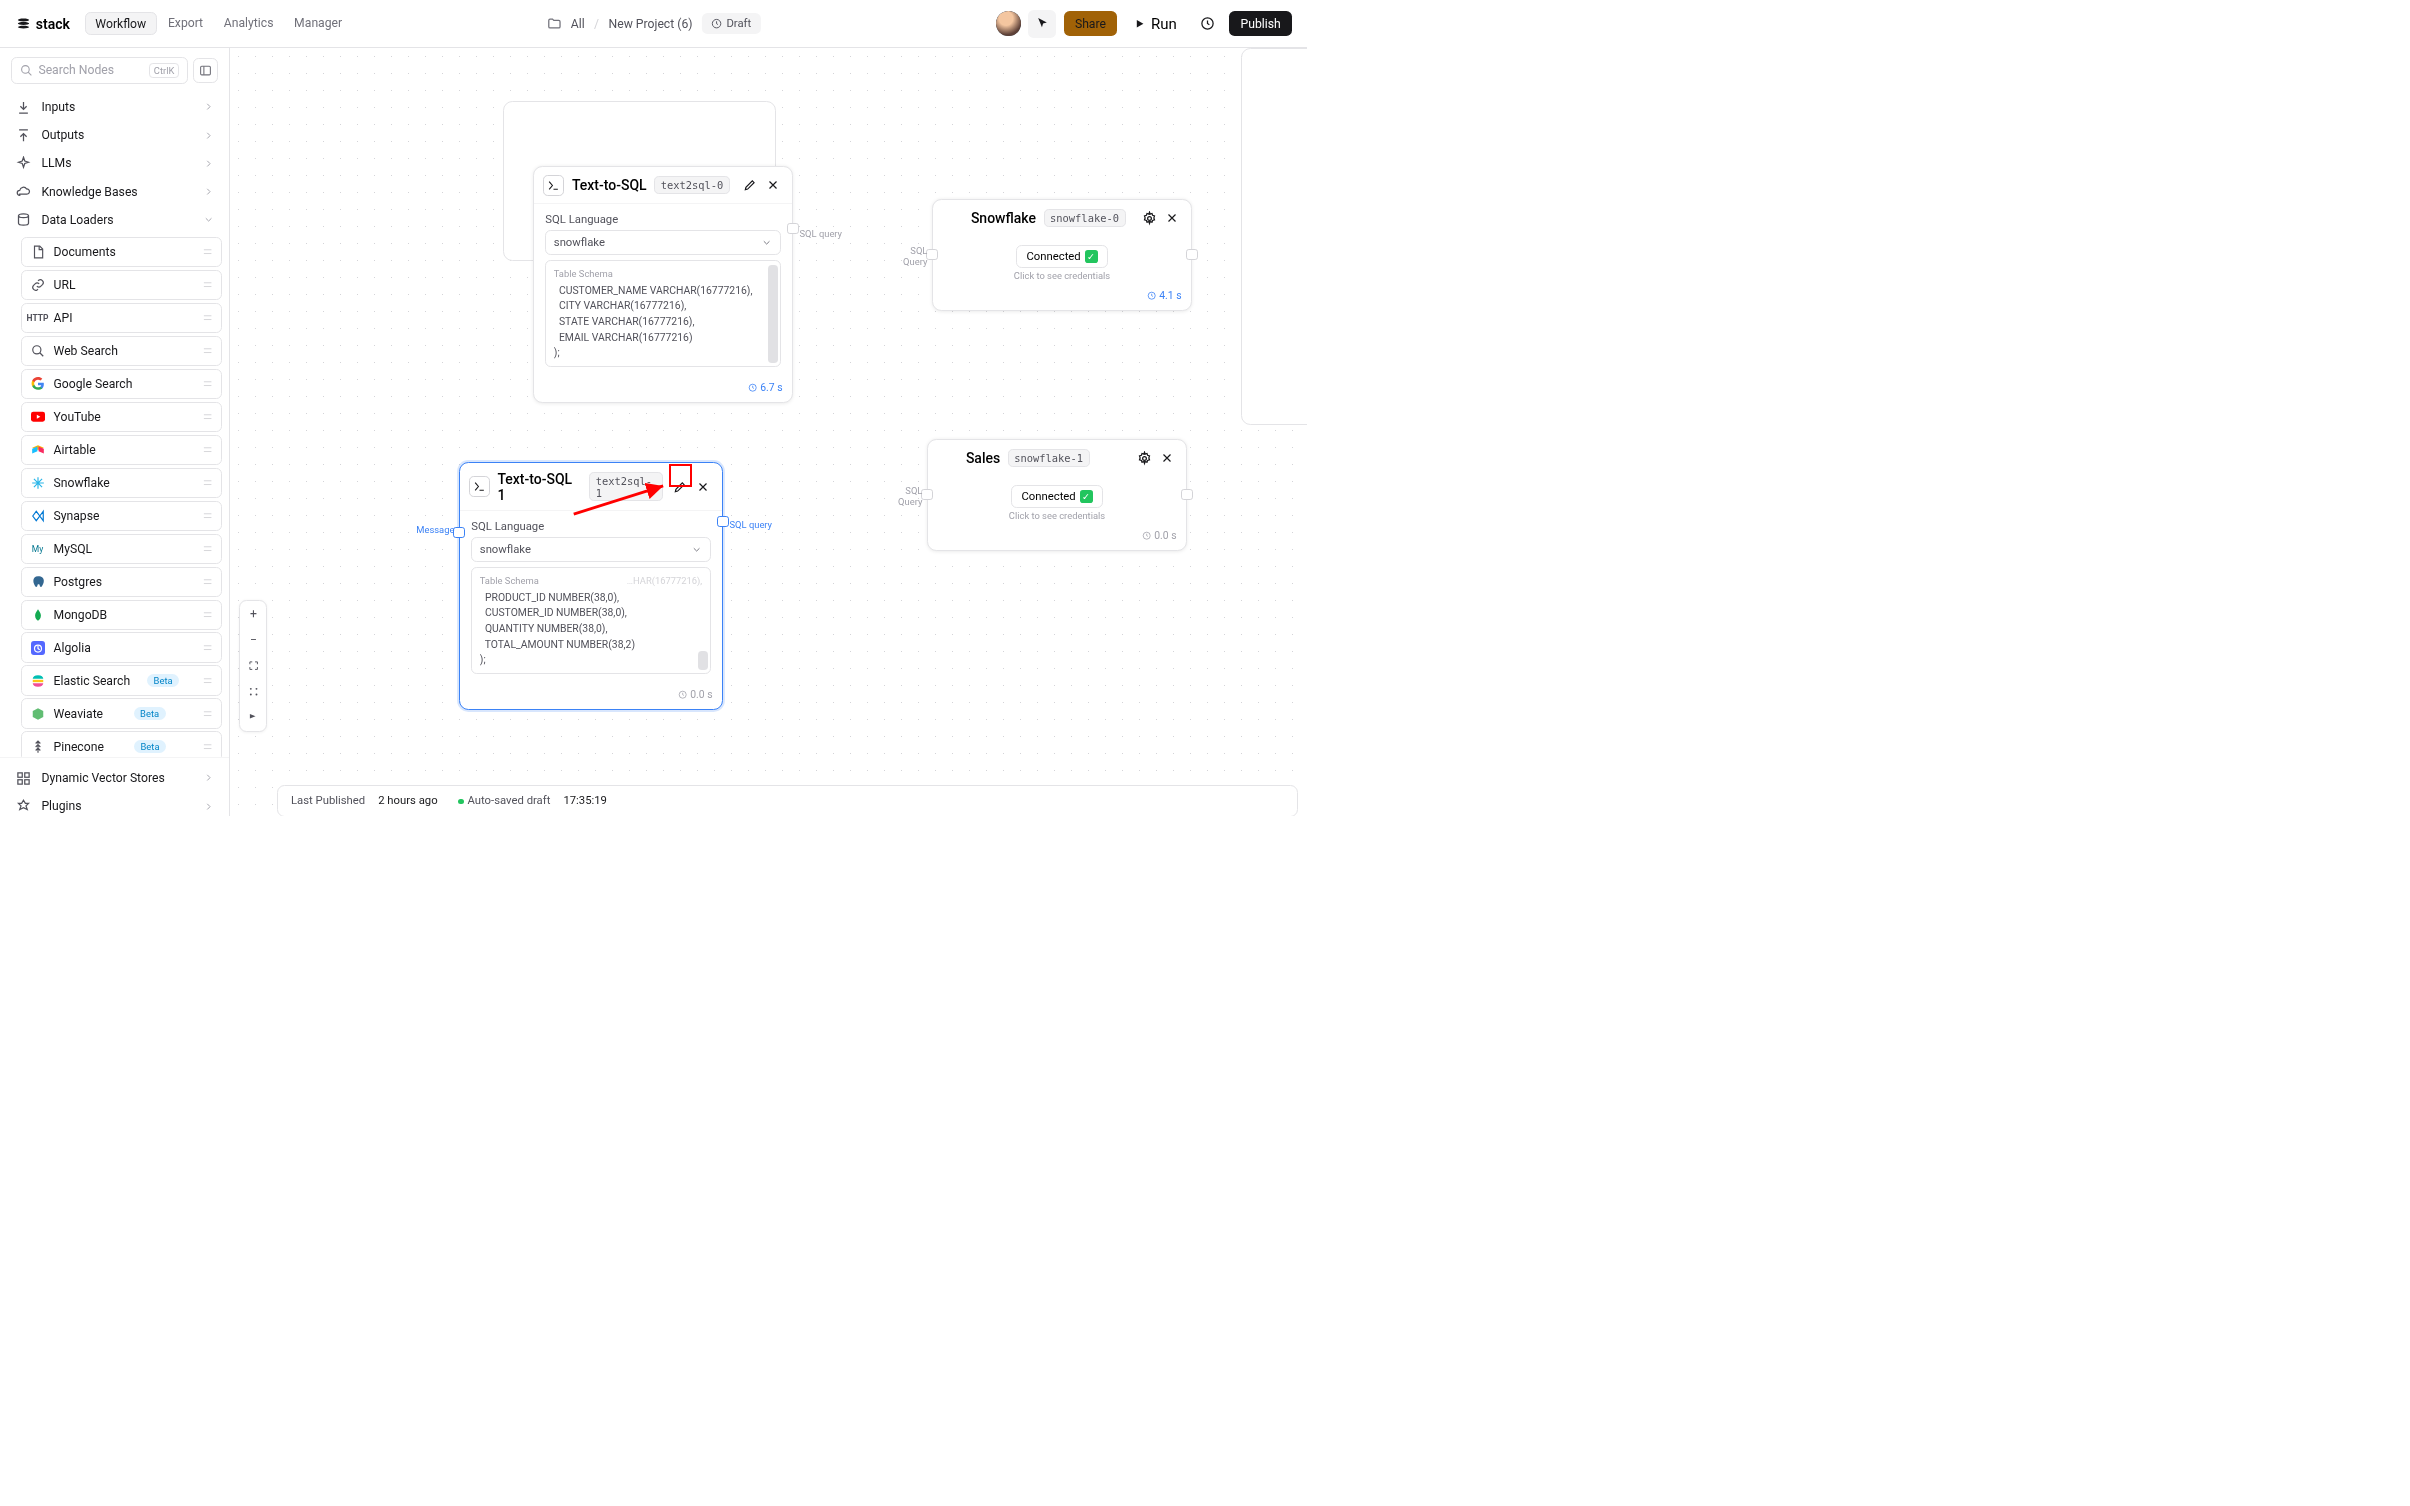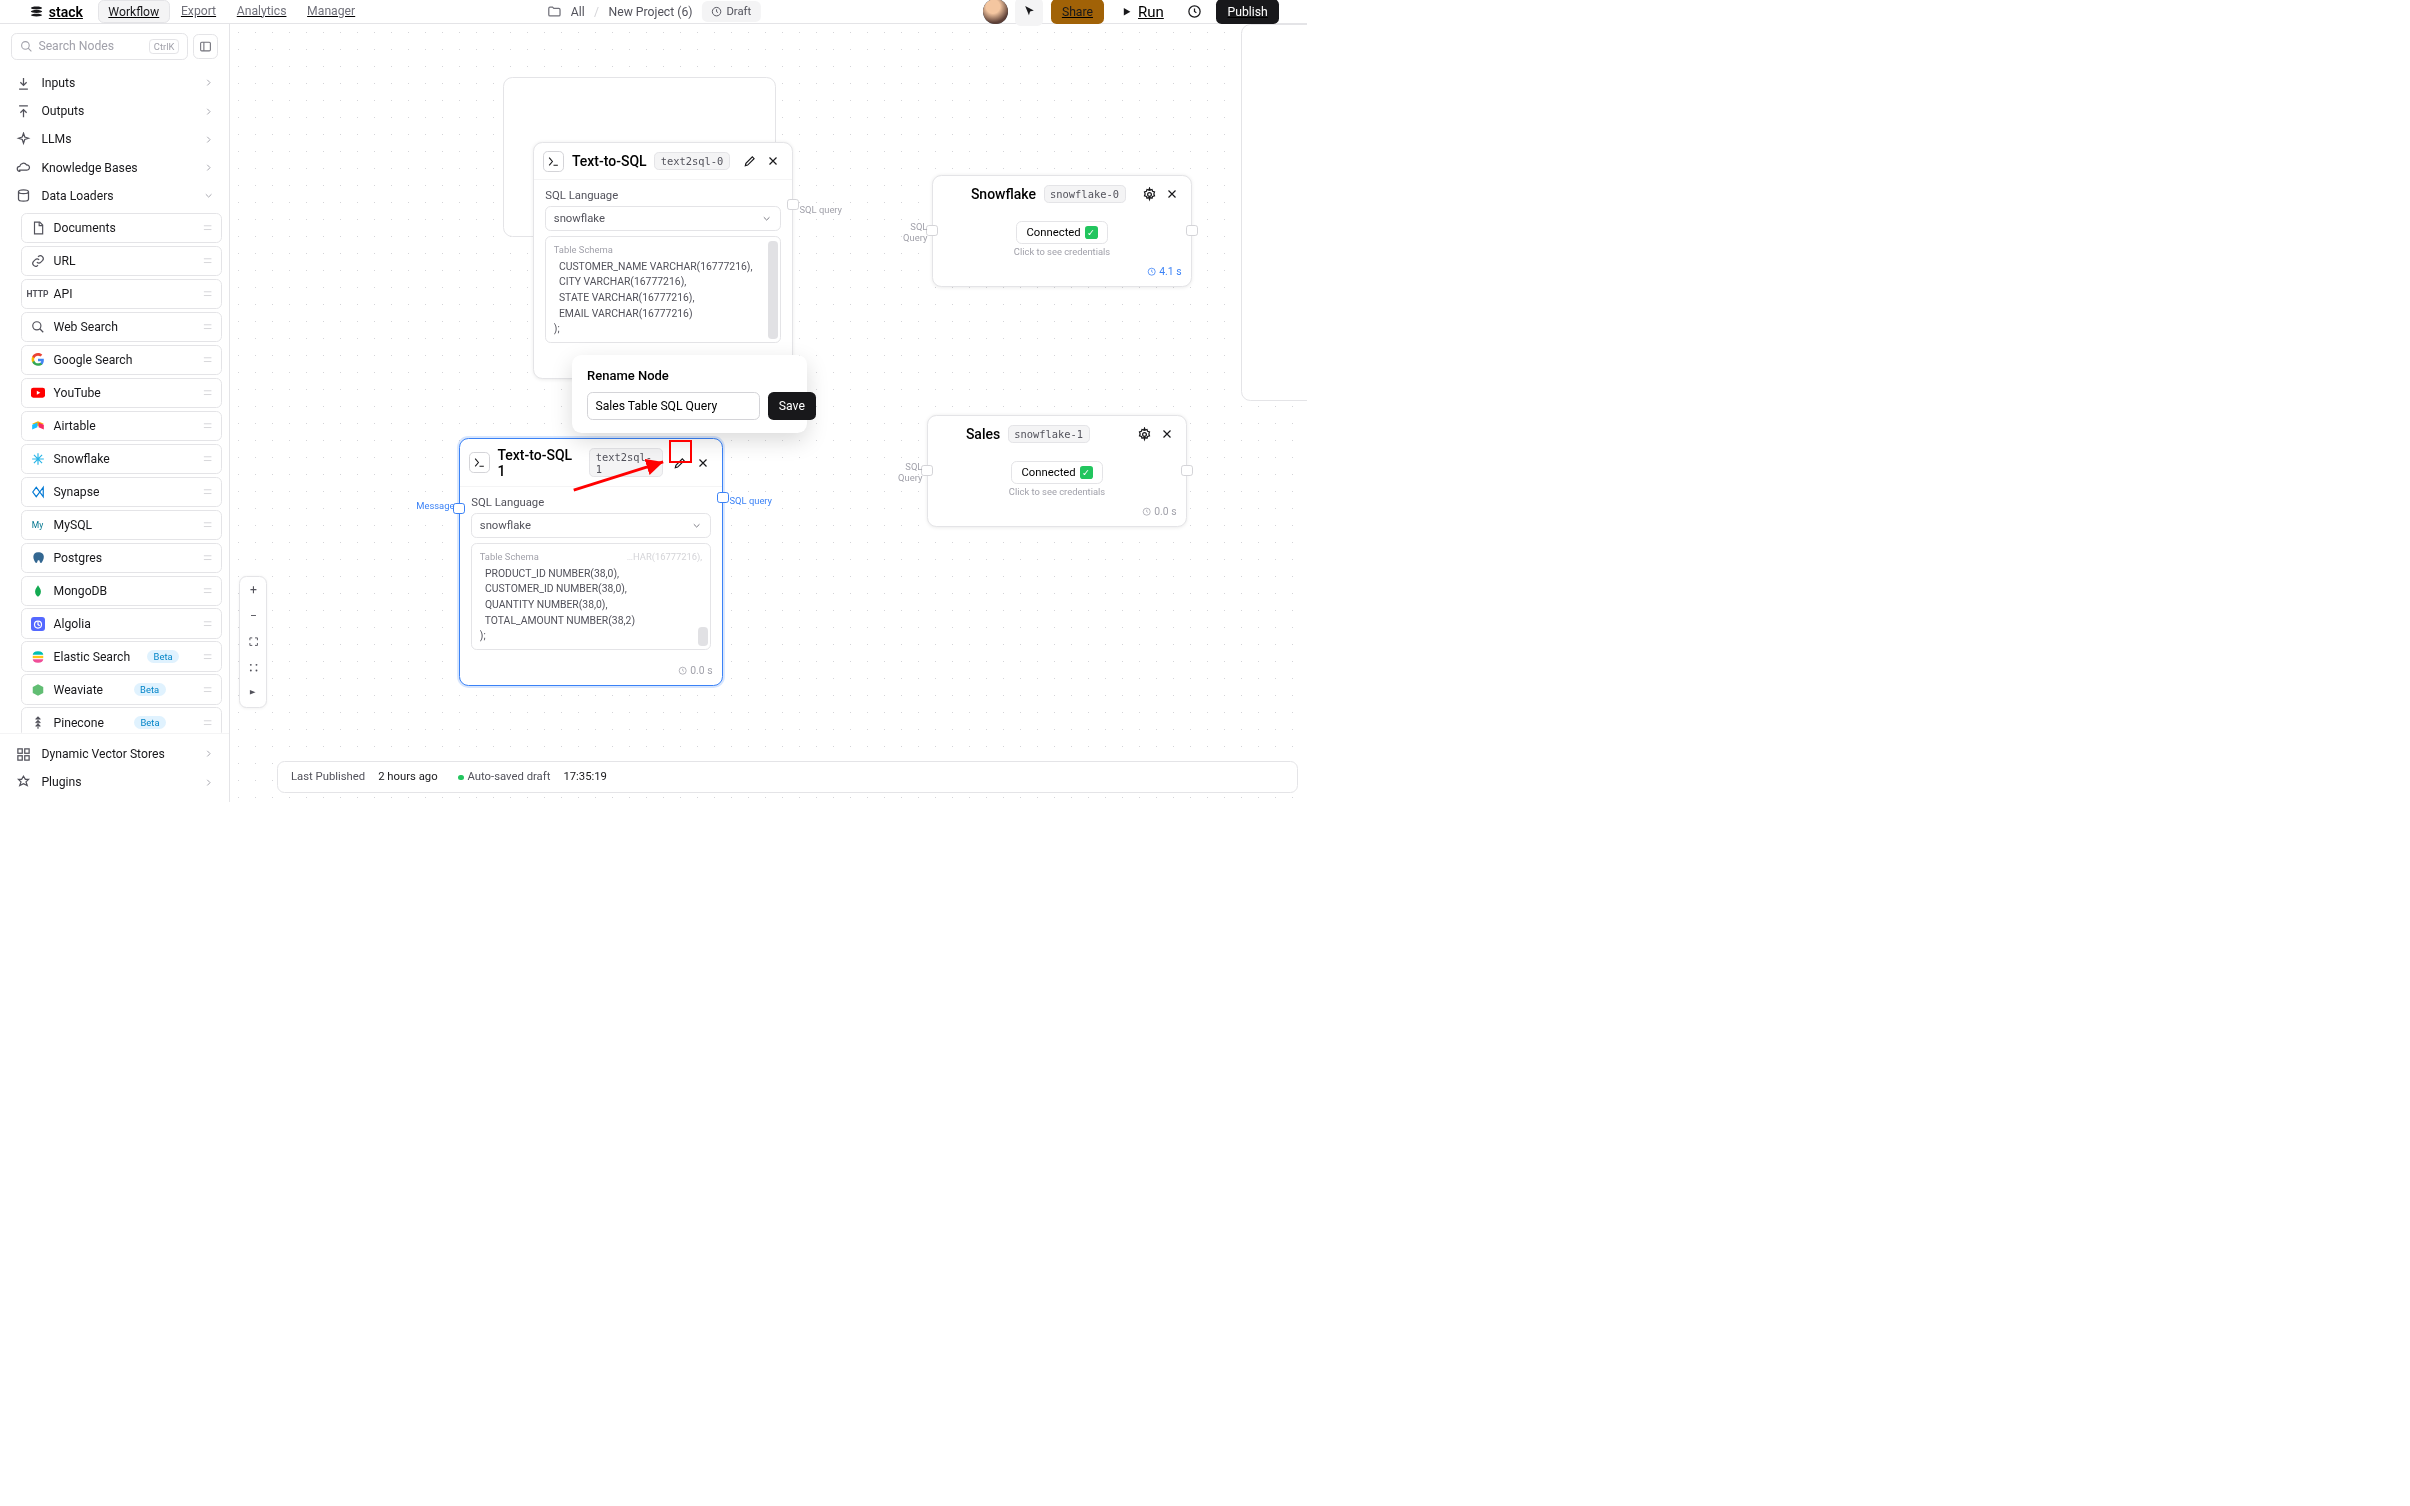--- a/index.html
+++ b/index.html
@@ -1,19 +1,19 @@
 <!DOCTYPE html>
 <html style="font-size:15px"><head>
 <meta charset="utf-8">
 <style>
 * { box-sizing: border-box; margin: 0; padding: 0; font-family: -apple-system, BlinkMacSystemFont, "Segoe UI", Roboto, sans-serif; }
 body { width: 1307px; height: 816px; overflow: hidden; background: #fff; position: relative; }
 
 
-.topbar { height: 24px; border-bottom: 0.9px solid #e4e4e7; display: flex; align-items: center; padding: 0 28px; justify-content: space-between; text-decoration: underline; }
+.topbar { height: 48px; border-bottom: 0.9px solid #e4e4e7; display: flex; align-items: center; padding: 0 15px; justify-content: space-between; }
 .topbar-left { display: flex; align-items: center; gap: 7.5px; }
 .logo { display: flex; align-items: center; font-weight: 600; font-size: 14px; gap: 3.8px; }
 .tabs { display: flex; gap: 1.9px; margin-left: 7.5px; }
 .tab { padding: 3.8px 9.4px; font-size: 12.2px; color: #71717a; border-radius: 5.6px; cursor: pointer; }
 .tab.active { background: #f4f4f5; color: #18181b; border: 0.9px solid #e4e4e7; }
 .topbar-center { display: flex; align-items: center; gap: 9.4px; font-size: 12.2px; color: #52525b; position: absolute; left: 50%; transform: translateX(-50%); }
 .breadcrumb-sep { color: #d4d4d8; }
 .draft-badge { display: flex; align-items: center; gap: 3.8px; background: #f4f4f5; padding: 3.8px 9.4px; border-radius: 5.6px; font-size: 11.3px; }
 .topbar-right { display: flex; align-items: center; gap: 7.5px; }
 .avatar { width: 24.5px; height: 24.5px; border-radius: 50%; background: #3f3f46; display: flex; align-items: center; justify-content: center; overflow: hidden; }
@@ -712,27 +712,20 @@
             <path d="M12 7v5l3 2"></path>
           </svg>
           <span>0.0 s</span>
         </div>
       <div class="port" style="left:-6.6px;top:49px;"></div>
       <div class="port-label" style="right:calc(100% + 5.6px);top:45px;text-align:right;white-space:pre;">SQL
 Query</div>
       <div class="port" style="right:-6.6px;top:49px;"></div>
     </div>
 
-    <div class="rename-popup" style="left:342px;top:331px;">
-      <div class="rename-title">Rename Node</div>
-      <div class="rename-row">
-        <input class="rename-input" value="Sales Table SQL Query" style="">
-        <button class="rename-save">Save</button>
-      </div>
-    </div>
 
     <div class="annotation-box" style="left:439px;top:416px;width:22.6px;height:22.6px;"></div>
     <svg class="annotation-arrow" style="left:339px;top:433px;" width="113" height="38" viewBox="0 0 120 40">
         <defs>
           <marker id="ah" markerWidth="8" markerHeight="8" refX="6" refY="3" orient="auto">
             <path d="M0 0L6 3L0 6z" fill="#ff0000"></path>
           </marker>
         </defs>
         <line x1="5" y1="35" x2="100" y2="5" stroke="#ff0000" stroke-width="3" marker-end="url(#ah)"></line>
       </svg>

